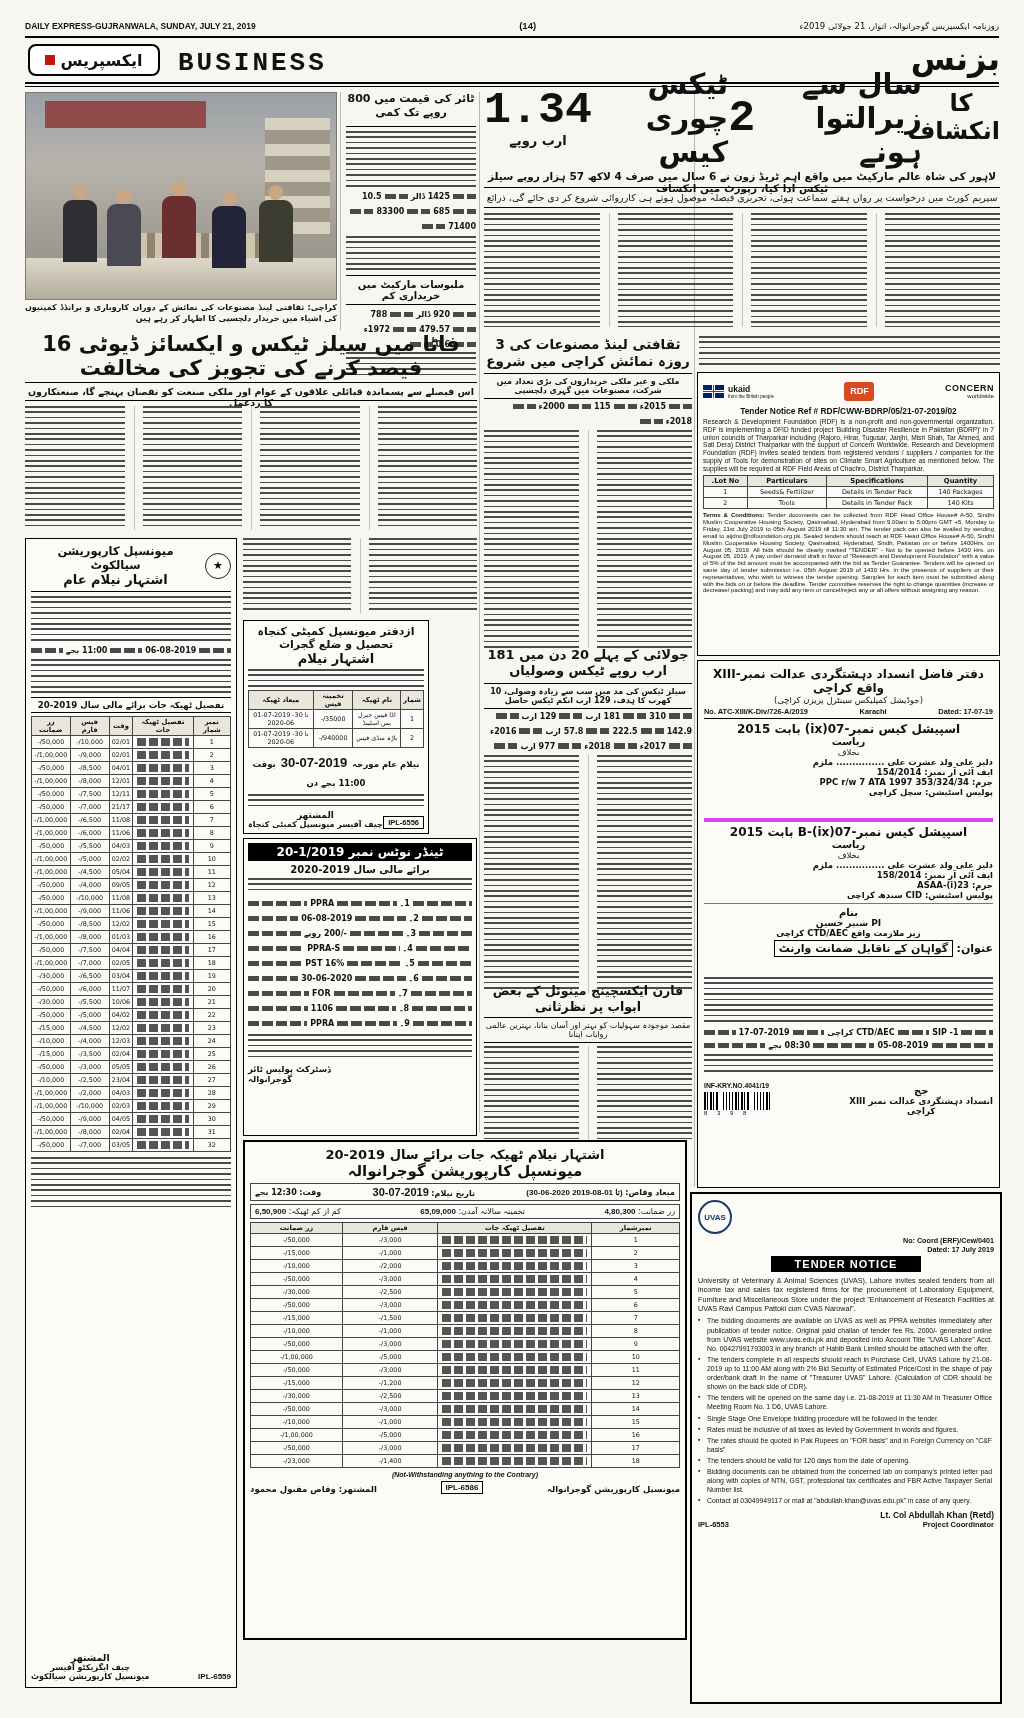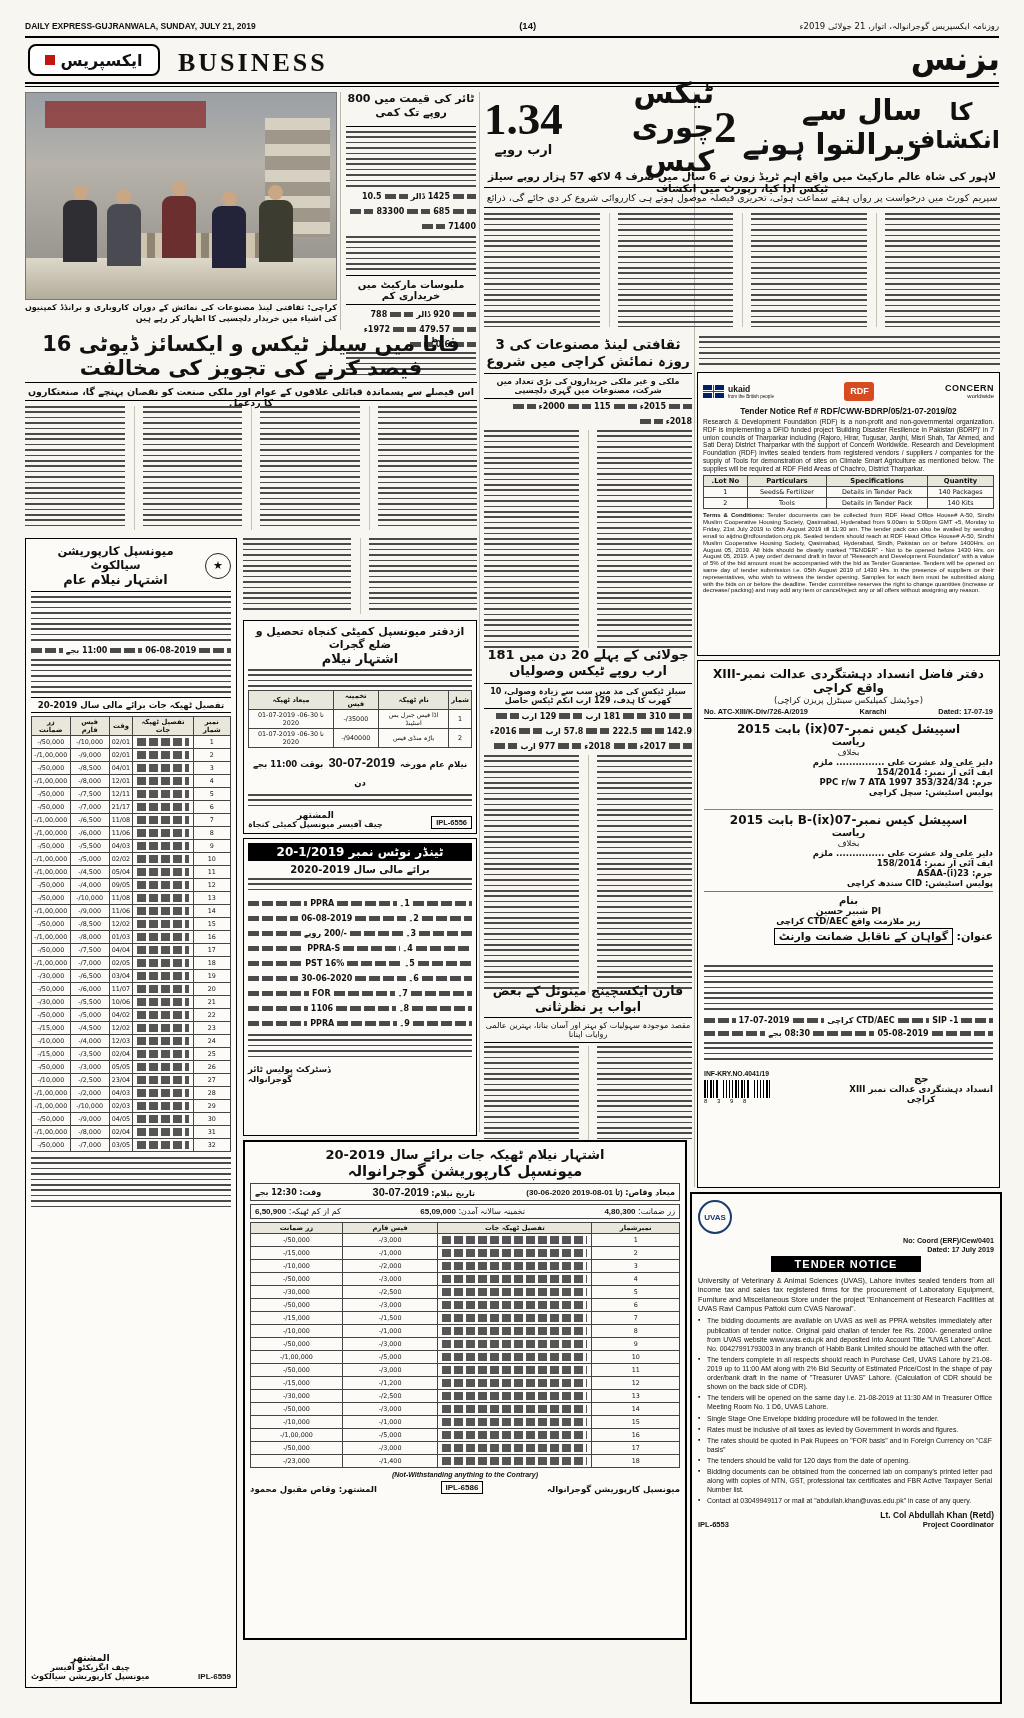--- a/index.html
+++ b/index.html
@@ -1,21 +1,21 @@
 <!DOCTYPE html>
 <html lang="en"><head>
 <meta charset="utf-8">
 <style>
   *{margin:0;padding:0;box-sizing:border-box}
   body{background:#c9c7c0;font-family:"Liberation Sans",sans-serif}
   .page{position:relative;width:1024px;height:1718px;margin:0 auto;background:#f8f6f1;color:#111;overflow:hidden}
   .abs{position:absolute}
   .ur{font-family:"DejaVu Sans",sans-serif;direction:rtl}
   .en{font-family:"Liberation Sans",sans-serif}
-  .serif{font-family:Liberation Serif, serif}
+  .serif{font-family:Liberation Mono, monospace}
   .b{font-weight:bold}.ctr{text-align:center}.jst{text-align:justify}
   .stripes{background-image:repeating-linear-gradient(to bottom,#4a4a4a 0,#4a4a4a 1.6px,transparent 1.6px,transparent 5.4px)}
   .cols{display:flex;gap:9px}
   .colstripe{flex:1;background-image:repeating-linear-gradient(to bottom,#4a4a4a 0,#4a4a4a 1.6px,transparent 1.6px,transparent 5.4px)}
   .colstripe+.colstripe{border-left:1px solid #c6c2b6;padding-left:8px;background-clip:content-box}
   .rule{background:#000;height:1.5px}
   .vrule{width:1px;background:#bcb8ac}
   .tok-line,.tok-flow{display:flex;direction:rtl;align-items:center;gap:3px}
   .tok-flow{flex-wrap:wrap;row-gap:6px}
   .fill{flex:1 1 auto;height:5.5px;min-width:8px;background:repeating-linear-gradient(90deg,#4a4a4a 0,#4a4a4a 11px,transparent 11px,transparent 14px)}
@@ -128,21 +128,21 @@
         <span class="tok">479.57</span>
         <span class="fill"></span>
         <span class="tok">1972ء</span>
         <span class="fill"></span>
         <span class="tok">0.6</span>
         <span class="fill"></span>
       </div>
     <div class="stripes" style="height:24px"></div>
   </div>
 
-  <div class="abs" style="left:484px;top:88px;width:516px;height:78px;display:flex;align-items:center;justify-content:center;direction:ltr">
+  <div class="abs" style="left:484px;top:79px;width:516px;height:78px;display:flex;align-items:center;justify-content:center;direction:ltr">
     <div style="text-align:center">
       <div class="serif b" style="font-size:45px;line-height:1">1.34</div>
       <div class="ur b" style="font-size:13px">ارب روپے</div>
     </div>
     <div class="ur b" style="font-size:29px">ٹیکس چوری کیس</div>
     <div class="serif b" style="font-size:45px">2</div>
     <div class="ur b" style="font-size:29px">سال سے زیرالتوا ہونے</div>
     <div class="ur b ctr" style="font-size:24px;width:78px;line-height:1.15">کا انکشاف</div>
   </div>
   <div class="abs ur b ctr" style="left:484px;top:170px;width:516px;font-size:10.5px">لاہور کی شاہ عالم مارکیٹ میں واقع اہم ٹریڈ زون نے 6 سال میں صرف 4 لاکھ 57 ہزار روپے سیلز ٹیکس ادا کیا، رپورٹ میں انکشاف</div>
@@ -245,21 +245,21 @@
       <span>No. ATC-XIII/K-Div/726-A/2019</span>
       <span>Karachi</span>
       <span>Dated: 17-07-19</span>
     </div>
     <div class="b ctr" style="font-size:12px">اسپیشل کیس نمبر-07(ix) بابت 2015</div>
     <div class="b ctr" style="font-size:10px">ریاست</div>
     <div class="ctr" style="font-size:8.5px">بخلاف</div>
     <div class="b" style="font-size:8.5px">دلیر علی ولد عشرت علی ............... ملزم</div>
     <div class="b" style="font-size:8.5px">ایف آئی آر نمبر: 154/2014</div>
     <div class="b" style="font-size:8.5px">جرم: 353/324/34 PPC r/w 7 ATA 1997</div>
-    <div class="b" style="font-size:8.5px;border-bottom:1px solid #d946ef;padding-bottom:12px;margin-bottom:3px">پولیس اسٹیشن: سچل کراچی</div>
+    <div class="b" style="font-size:8.5px;border-bottom:4px solid #d946ef;padding-bottom:21px;margin-bottom:3px">پولیس اسٹیشن: سچل کراچی</div>
     <div class="b ctr" style="font-size:12px">اسپیشل کیس نمبر-07(ix)-B بابت 2015</div>
     <div class="b ctr" style="font-size:10px">ریاست</div>
     <div class="ctr" style="font-size:8.5px">بخلاف</div>
     <div class="b" style="font-size:8.5px">دلیر علی ولد عشرت علی ............... ملزم</div>
     <div class="b" style="font-size:8.5px">ایف آئی آر نمبر: 158/2014</div>
     <div class="b" style="font-size:8.5px">جرم: 23(i)-ASAA</div>
     <div class="b" style="font-size:8.5px;border-bottom:1px solid #777;padding-bottom:3px;margin-bottom:3px">پولیس اسٹیشن: CID سندھ کراچی</div>
     <div class="b ctr" style="font-size:10px">بنام</div>
     <div class="b ctr" style="font-size:9px">PI شبیر حسین</div>
     <div class="b ctr" style="font-size:8.5px;margin-bottom:4px">زیر ملازمت واقع CTD/AEC کراچی</div>
@@ -625,21 +625,21 @@
         <div class="en b" style="font-size:8px;direction:ltr">IPL-6559</div>
         <div class="b" style="text-align:center">
           <div style="font-size:9.5px">المشتهر</div>
           <div style="font-size:8px">چیف ایگزیکٹو آفیسر</div>
           <div style="font-size:8px">میونسپل کارپوریشن سیالکوٹ</div>
         </div>
       </div>
     </div>
   </div>
 
-  <div class="abs box ur" style="left:243px;top:620px;width:234px;height:214px;padding:4px">
+  <div class="abs box ur" style="left:243px;top:620px;width:186px;height:214px;padding:4px">
     <div class="b ctr" style="font-size:11px">ازدفتر میونسپل کمیٹی کنجاہ تحصیل و ضلع گجرات</div>
     <div class="b ctr" style="font-size:13px">اشتہار نیلام</div>
     <div class="stripes" style="height:18px;margin:3px 0"></div>
     <table class="grid" dir="rtl">
       <tbody class="t-head">
           <tr>
             <td>شمار</td>
             <td>نام ٹھیکہ</td>
             <td>تخمینہ فیس</td>
             <td>میعاد ٹھیکہ</td>

